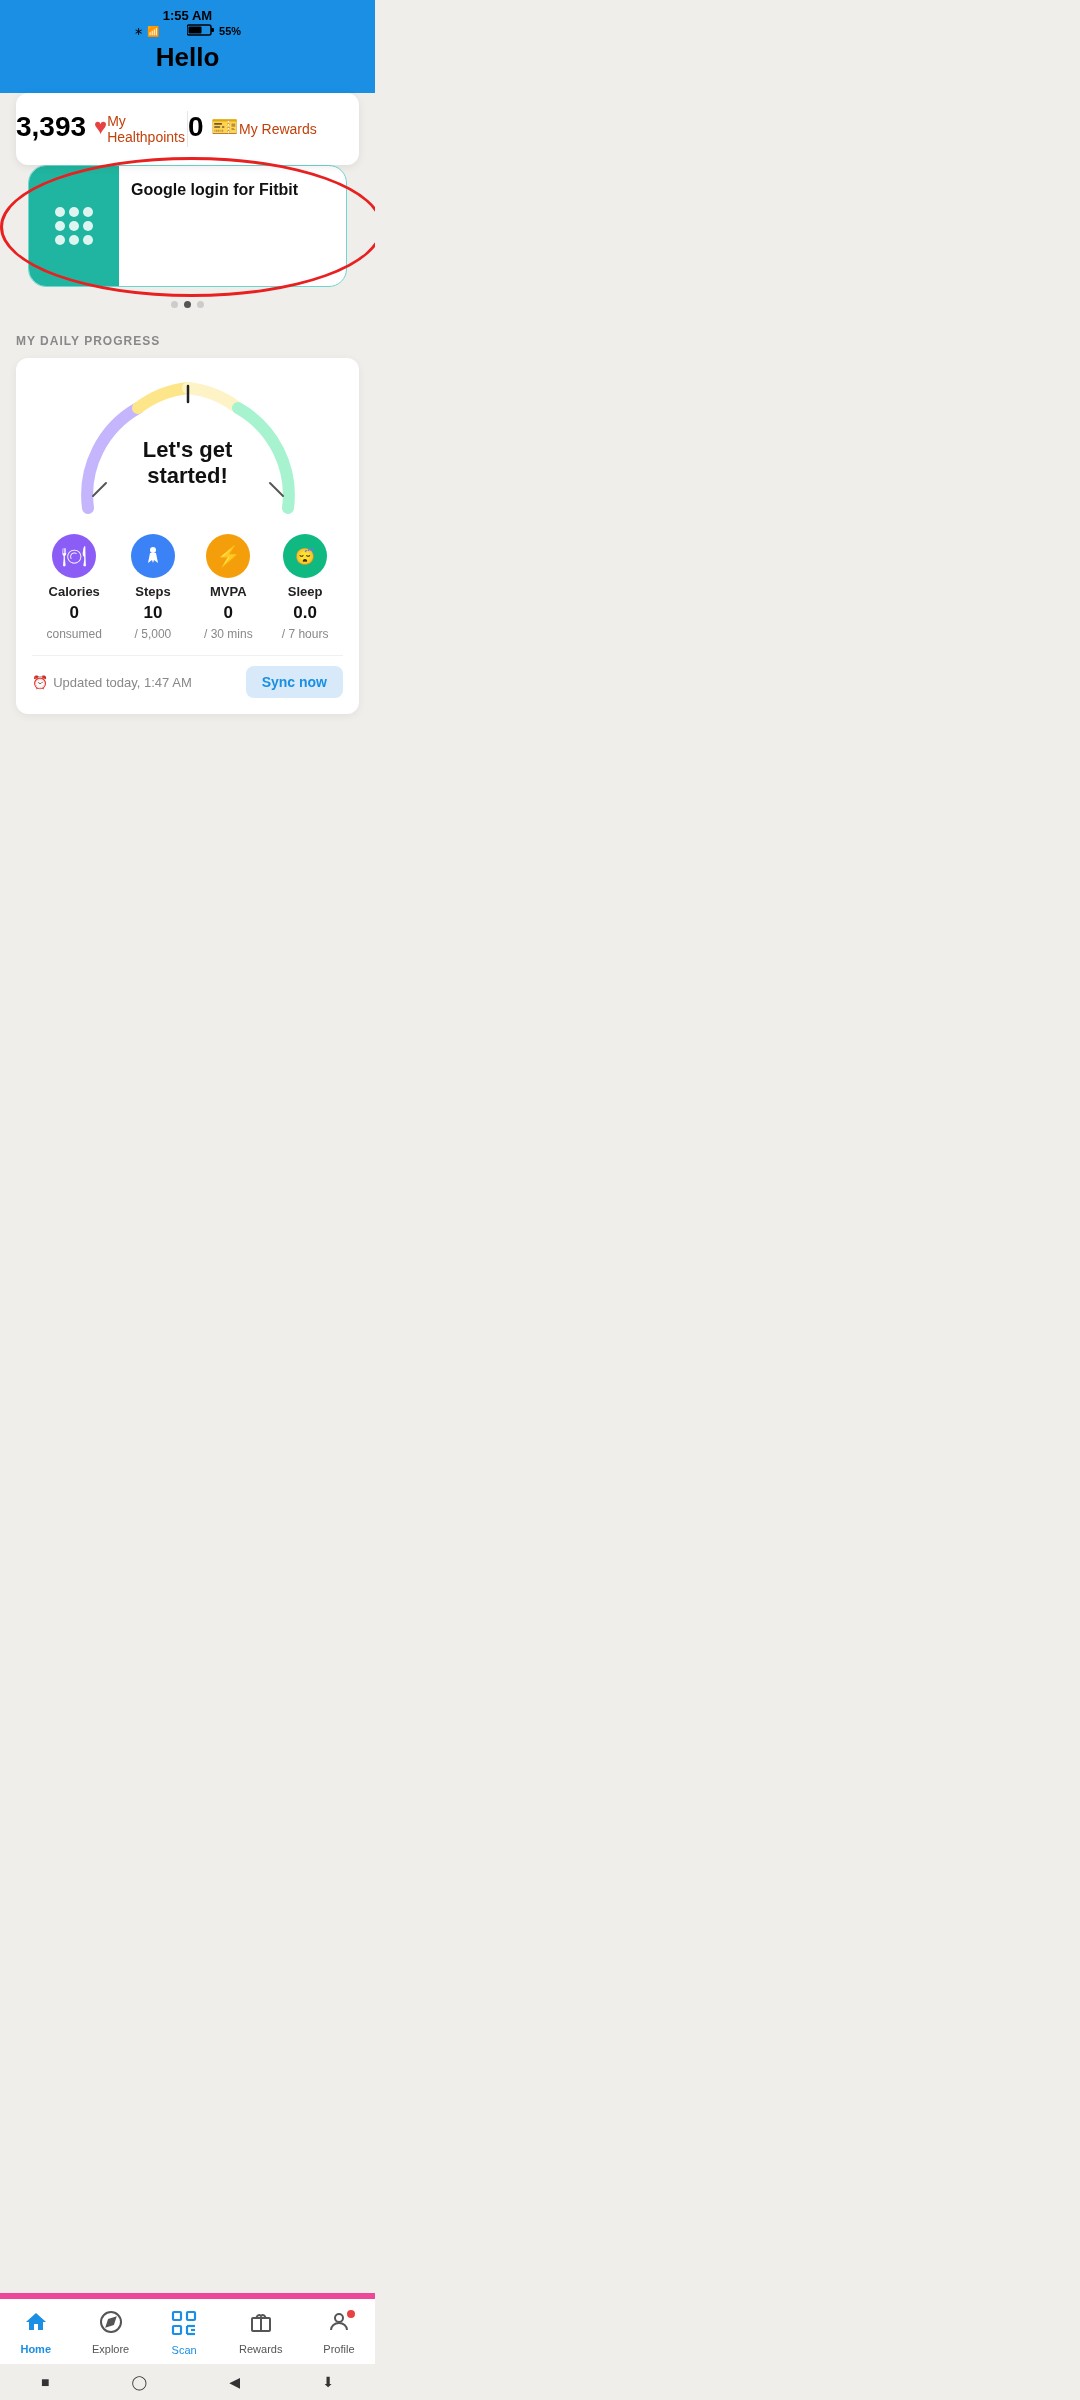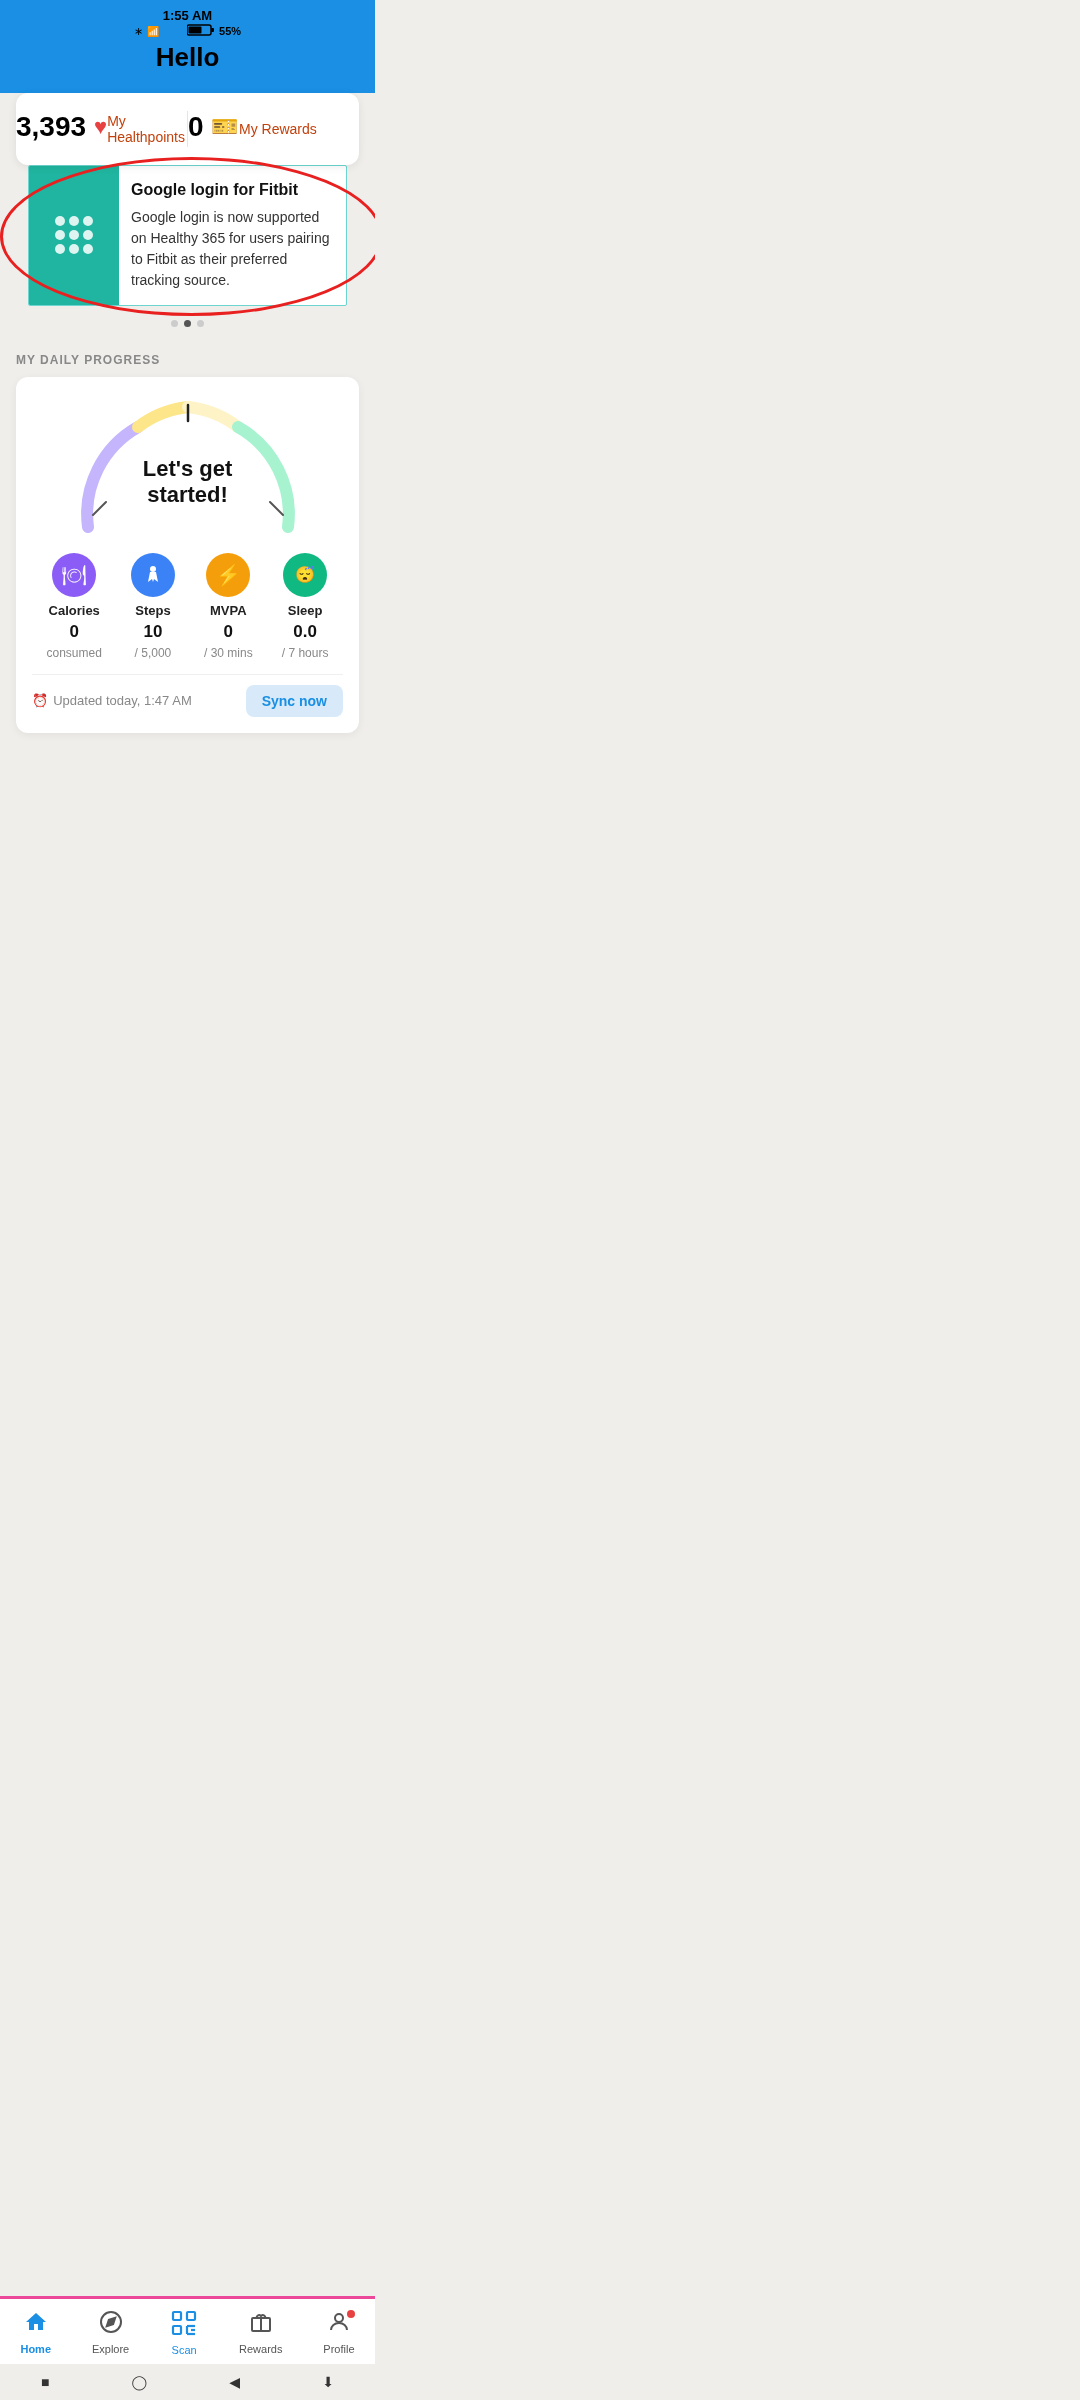--- a/index.html
+++ b/index.html
@@ -95,21 +95,21 @@
       color: #888;
       letter-spacing: 1px;
       padding: 20px 16px 10px;
       text-transform: uppercase;
     }
 
     
     .announcement-card {
       background: #fff;
       margin: 0 16px;
-      border-radius: 2px;
+      border-radius: 18px;
       border: 1.5px solid #6dd5d0;
       display: flex;
       overflow: hidden;
       position: relative;
       min-height: 120px;
     }
     .announcement-image {
       width: 90px;
       min-height: 120px;
       background: #20b5a0;
@@ -275,21 +275,21 @@
       cursor: pointer;
     }
 
     
     .bottom-nav {
       position: fixed;
       bottom: 36px;
       left: 0;
       width: 375px;
       background: #fff;
-      border-top: 3px solid #ec4899;
+      border-top: 6px solid #ec4899;
       display: flex;
       justify-content: space-around;
       align-items: center;
       padding: 10px 0 8px;
       z-index: 100;
     }
     .nav-item {
       display: flex;
       flex-direction: column;
       align-items: center;
@@ -415,21 +415,20 @@
           <div class="fitbit-dot"></div>
           <div class="fitbit-dot"></div>
           <div class="fitbit-dot"></div>
           <div class="fitbit-dot"></div>
           <div class="fitbit-dot"></div>
           <div class="fitbit-dot"></div>
         </div>
       </div>
       <div class="announcement-content">
         <div class="announcement-title">Google login for Fitbit</div>
-        <div class="announcement-text">Google login is now supported on Healthy 365 for users pairing to Fitbit as their preferred tracking source.</div>
       </div>
     </div>
 
     <div class="red-oval"></div>
   </div>
 
   <div class="dots-row">
     <div class="dot"></div>
     <div class="dot active"></div>
     <div class="dot"></div>

